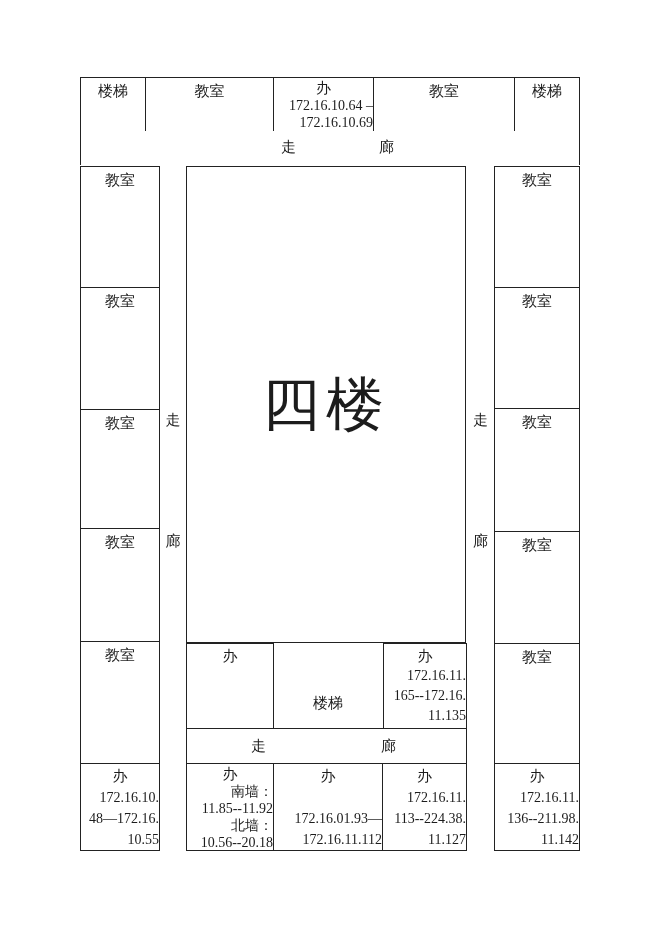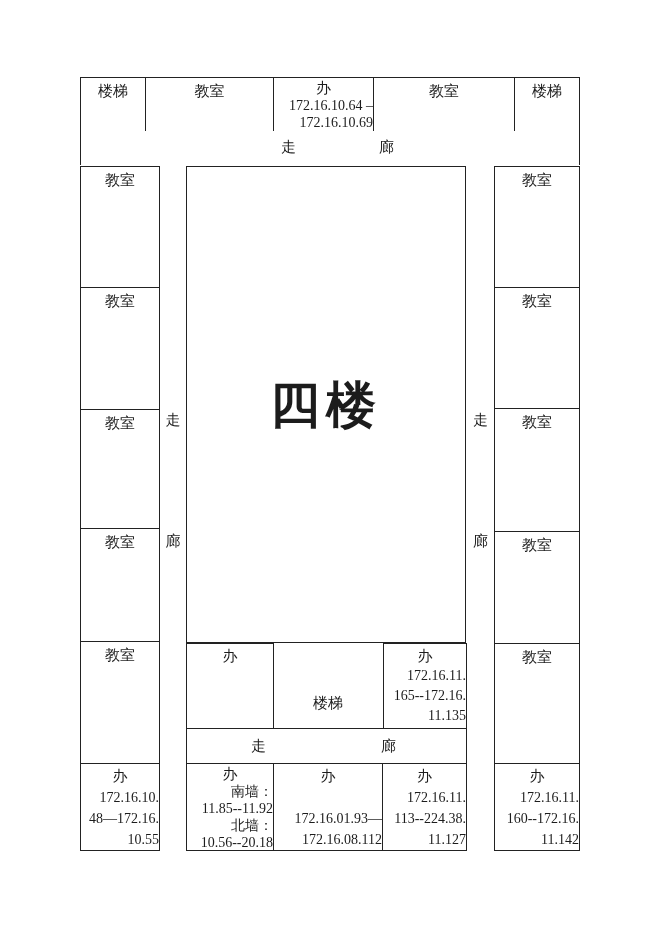--- a/index.html
+++ b/index.html
@@ -14,21 +14,21 @@
   .ln.c{text-align:center;padding-left:0;font-size:15px;}
   .lh17 .ln{height:17px;line-height:17px;}
   .lh20 .ln{height:20px;line-height:20px;}
   .corr{position:absolute;box-sizing:border-box;background:#ffffff;}
   .corr span{position:absolute;font-size:15px;line-height:16px;}
   .corr-top{border-left:1px solid #222222;border-right:1px solid #222222;}
   .corr-inner{border:1px solid #222222;border-bottom:none;}
   .vlab{position:absolute;text-align:center;font-size:15px;line-height:17px;}
   .free-label{position:absolute;text-align:center;font-size:15px;line-height:17px;}
   .hall{display:flex;align-items:center;justify-content:center;}
-  .floor-title{font-size:50px;font-weight:bold;letter-spacing:6px;line-height:1;}
+  .floor-title{font-size:58px;font-weight:normal;letter-spacing:6px;line-height:1;}
 </style>
 </head>
 <body>
 
 <div class="page">
 
   <div class="box room" style="left:80px;top:77px;width:66px;height:55px">
     <span>楼梯</span>
   </div>
   <div class="box room" style="left:145px;top:77px;width:129px;height:55px">
@@ -119,28 +119,28 @@
     <div class="ln c">办</div>
     <div class="ln">南墙：</div>
     <div class="ln">11.85--11.92</div>
     <div class="ln">北墙：</div>
     <div class="ln">10.56--20.18</div>
   </div>
   <div class="box office" style="left:273px;top:763px;width:110px;height:88px">
     <div class="ln c">办</div>
     <div class="ln"></div>
     <div class="ln">172.16.01.93—</div>
-    <div class="ln">172.16.08.112</div>
+    <div class="ln">172.16.11.112</div>
   </div>
   <div class="box office" style="left:382px;top:763px;width:85px;height:88px">
     <div class="ln c">办</div>
     <div class="ln">172.16.11.</div>
     <div class="ln">113--224.38.</div>
     <div class="ln">11.127</div>
   </div>
   <div class="box office" style="left:494px;top:763px;width:86px;height:88px">
     <div class="ln c">办</div>
     <div class="ln">172.16.11.</div>
-    <div class="ln">160--172.16.</div>
+    <div class="ln">136--211.98.</div>
     <div class="ln">11.142</div>
   </div>
 
 </div>
 
 </body></html>

